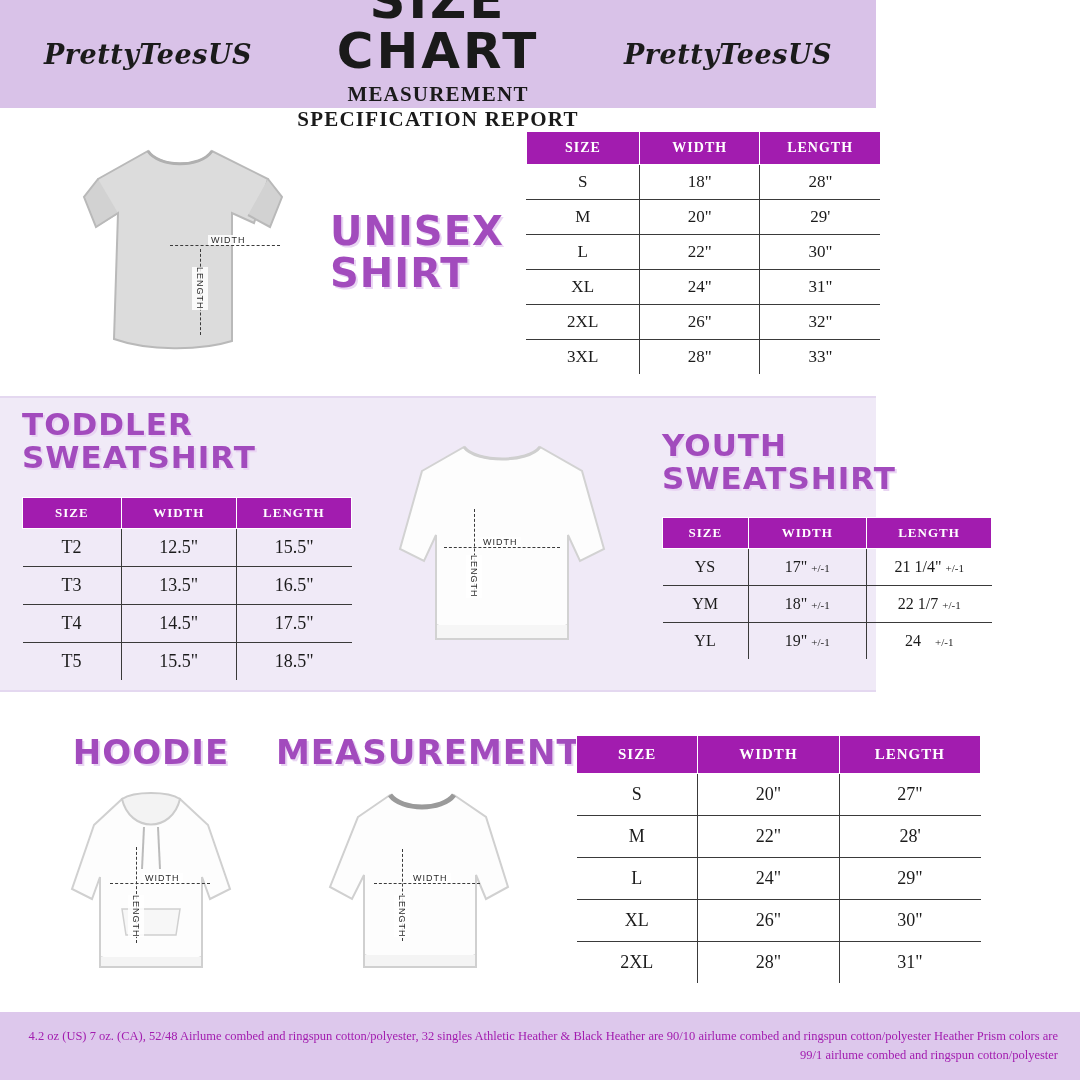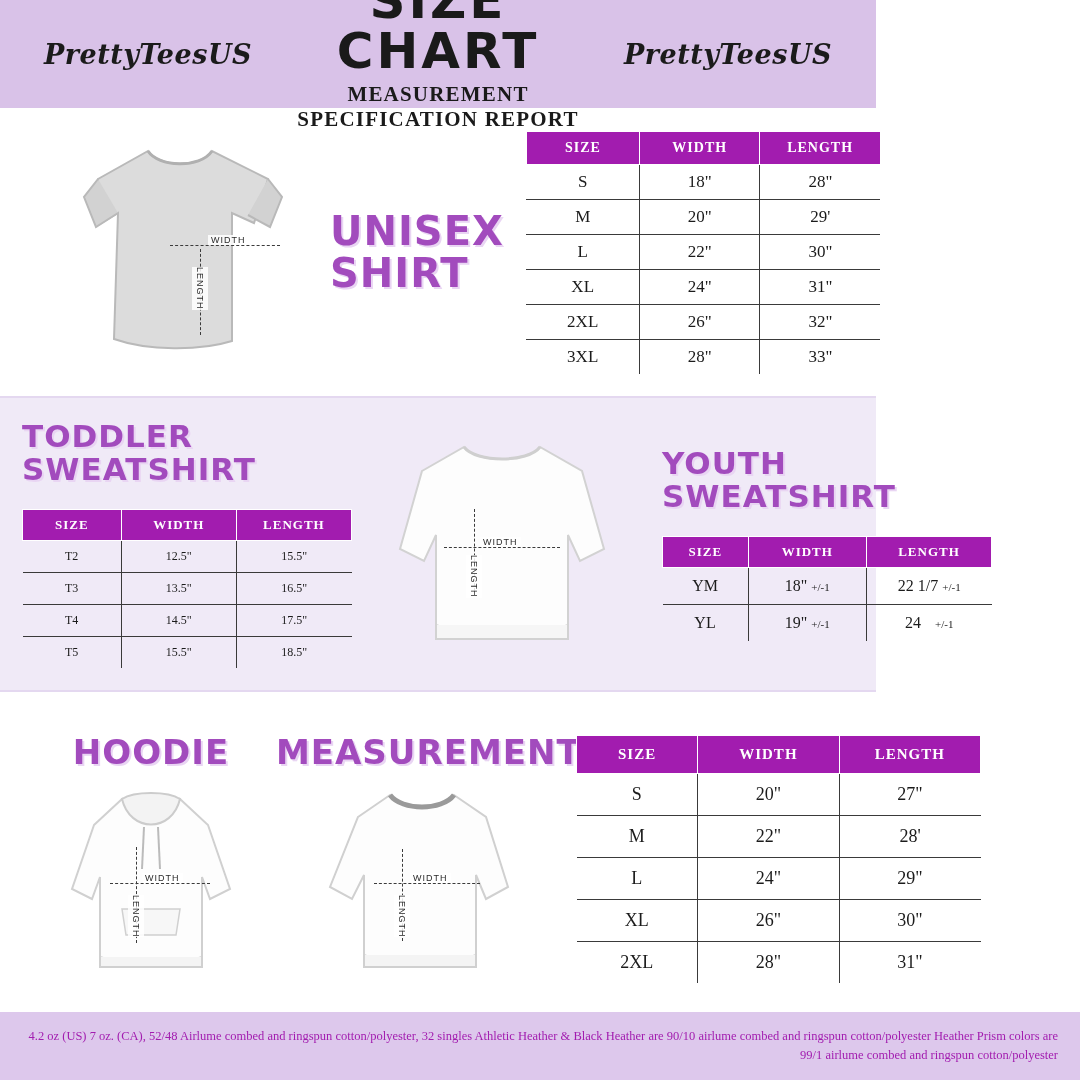--- a/index.html
+++ b/index.html
@@ -99,21 +99,21 @@
   .tbl-unisex { width: 355px; }
   .tbl-unisex th { font-size: 14px; padding: 8px 0; }
   .tbl-unisex td { font-size: 17px; padding: 7px 0; }
   .tbl-unisex col.c1 { width: 32%; }
   .tbl-unisex col.c2 { width: 34%; }
   .tbl-unisex col.c3 { width: 34%; }
 
   
   .tbl-tod { width: 330px; }
   .tbl-tod th { font-size: 13px; padding: 7px 0; }
-  .tbl-tod td { font-size: 12px; padding: 8px 0; }
+  .tbl-tod td { font-size: 18px; padding: 8px 0; }
 
   
   .tbl-youth { width: 330px; }
   .tbl-youth th { font-size: 13px; padding: 7px 0; }
   .tbl-youth td { font-size: 16px; padding: 9px 0; }
   .pm { font-size: 11px; }
 
   
   .tbl-sweat { width: 405px; }
   .tbl-sweat th { font-size: 15px; padding: 10px 0; }
@@ -270,20 +270,31 @@
       <div class="cat-title cat-md" style="margin-bottom:23px;">YOUTH SWEATSHIRT</div>
       <table class="tbl-youth">
         <thead>
             <tr>
           <th style="width:26%">SIZE</th>
           <th style="width:36%">WIDTH</th>
           <th style="width:38%">LENGTH</th>
         </tr>
           </thead>
         <tbody>
+          <tr>
+            <td>YS</td>
+            <td>
+              <span>17"</span>
+              <span class="pm">+/-1</span>
+            </td>
+            <td>
+              <span>21 1/4"</span>
+              <span class="pm">+/-1</span>
+            </td>
+          </tr>
           <tr>
             <td>YM</td>
             <td>
               <span>18"</span>
               <span class="pm">+/-1</span>
             </td>
             <td>
               <span>22 1/7</span>
               <span class="pm">+/-1</span>
             </td>

